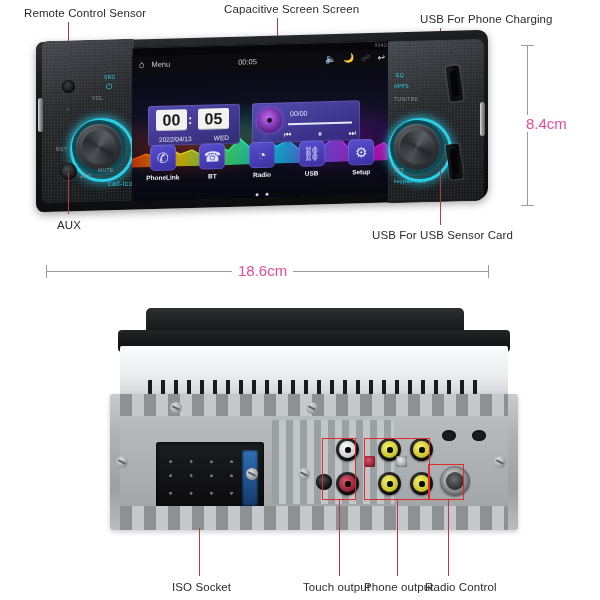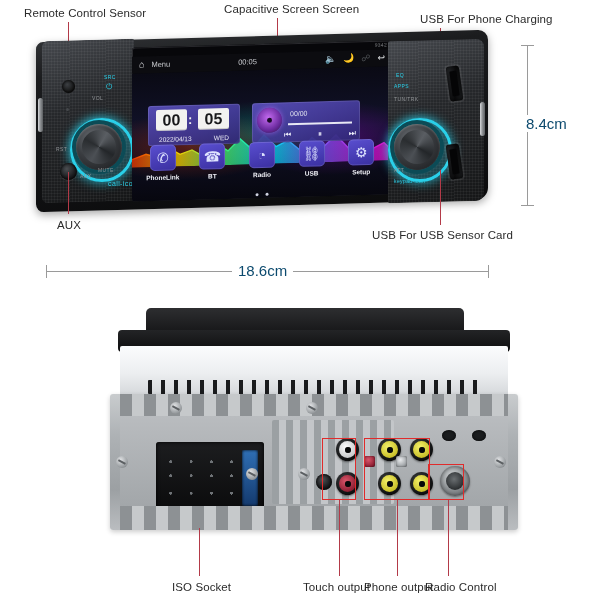--- a/index.html
+++ b/index.html
@@ -18,21 +18,21 @@
   .leader{position:absolute;background:#b33a48;}
   .leader.v{width:1.3px;}
 
   
   .dimline{position:absolute;background:#9a9a9a;}
   .dimline.h{height:1px;}
   .dimline.v{width:1px;}
   .dimcap{position:absolute;background:#9a9a9a;}
   .dimcap.v{width:1px;height:13px;}
   .dimcap.h{height:1px;width:13px;}
-  .dimtext{position:absolute;font-size:15px;color:#0c4a6e;background:#fff;padding:0 6px;}
+  .dimtext{position:absolute;font-size:15px;color:#ec4899;background:#fff;padding:0 6px;}
 
   
   #front-unit{position:absolute;left:36px;top:36px;width:452px;height:170px;}
 
   .bezel{
     position:absolute;left:0;top:0;width:452px;height:170px;
     background:linear-gradient(176deg,#2f3134 0%,#1b1c1e 18%,#121315 60%,#0b0b0c 100%);
     border-radius:7px 10px 12px 8px;
     box-shadow:0 3px 9px rgba(0,0,0,.35);
     transform:skewY(-1.6deg);

